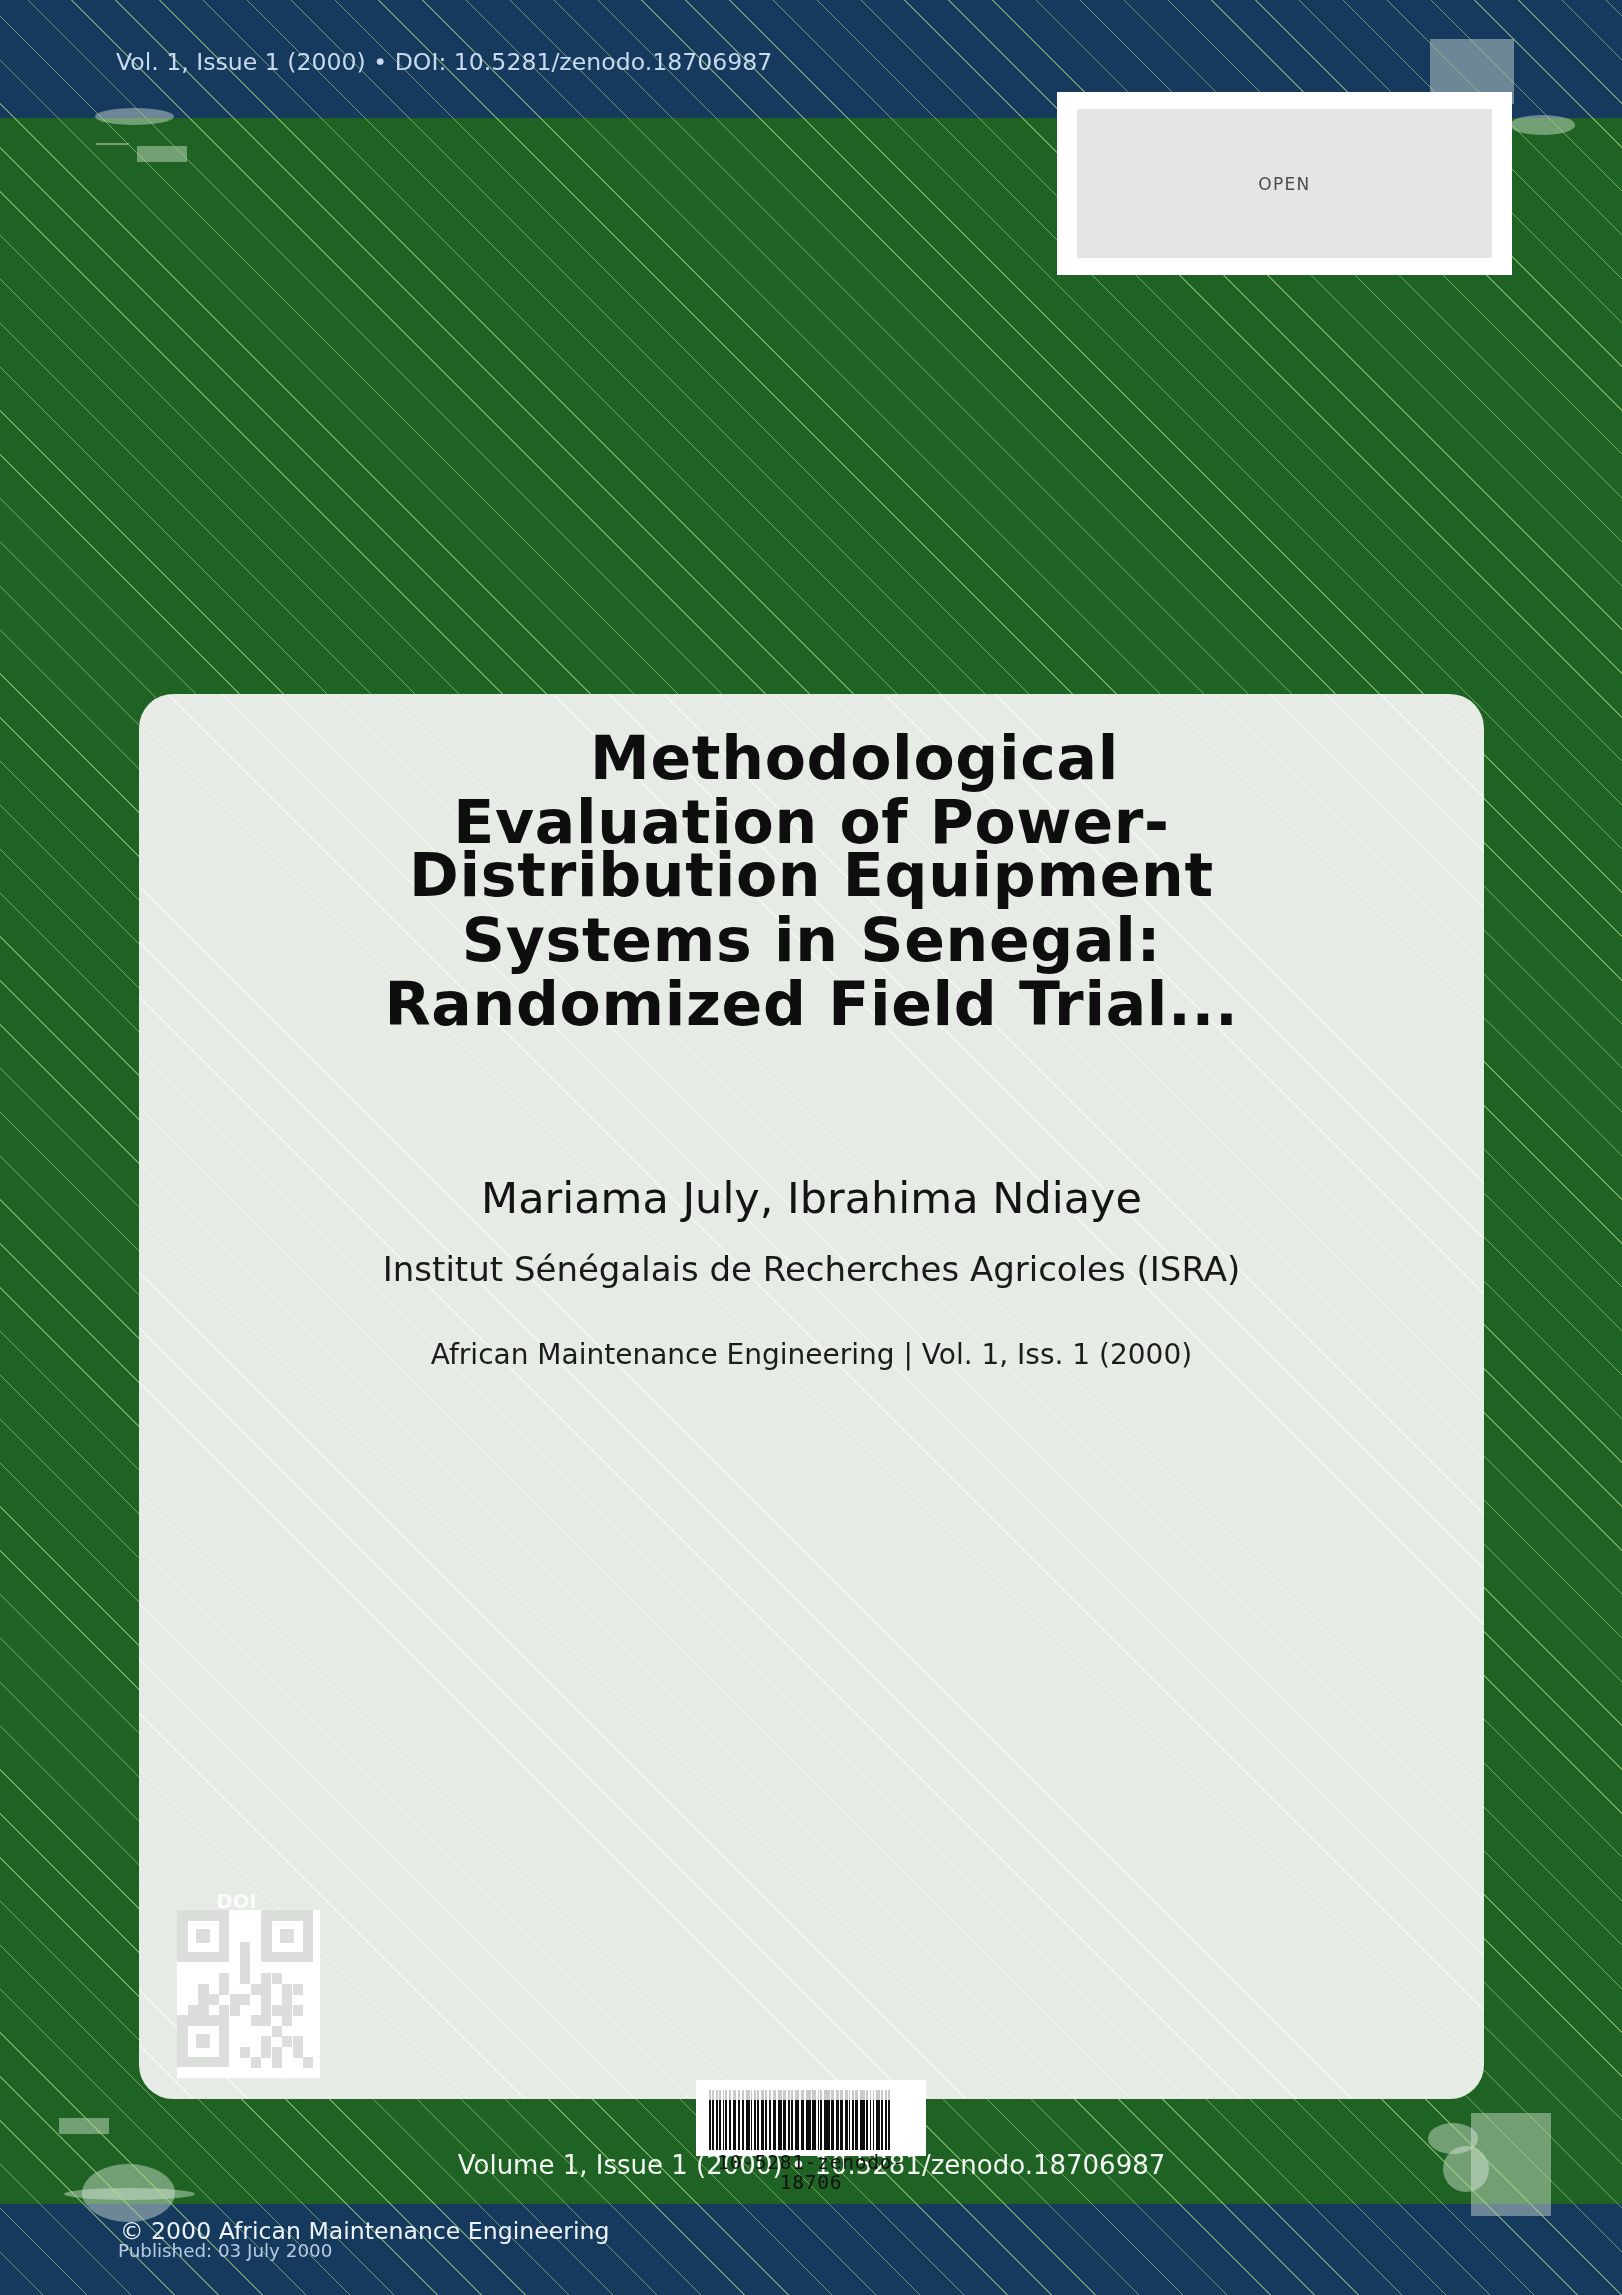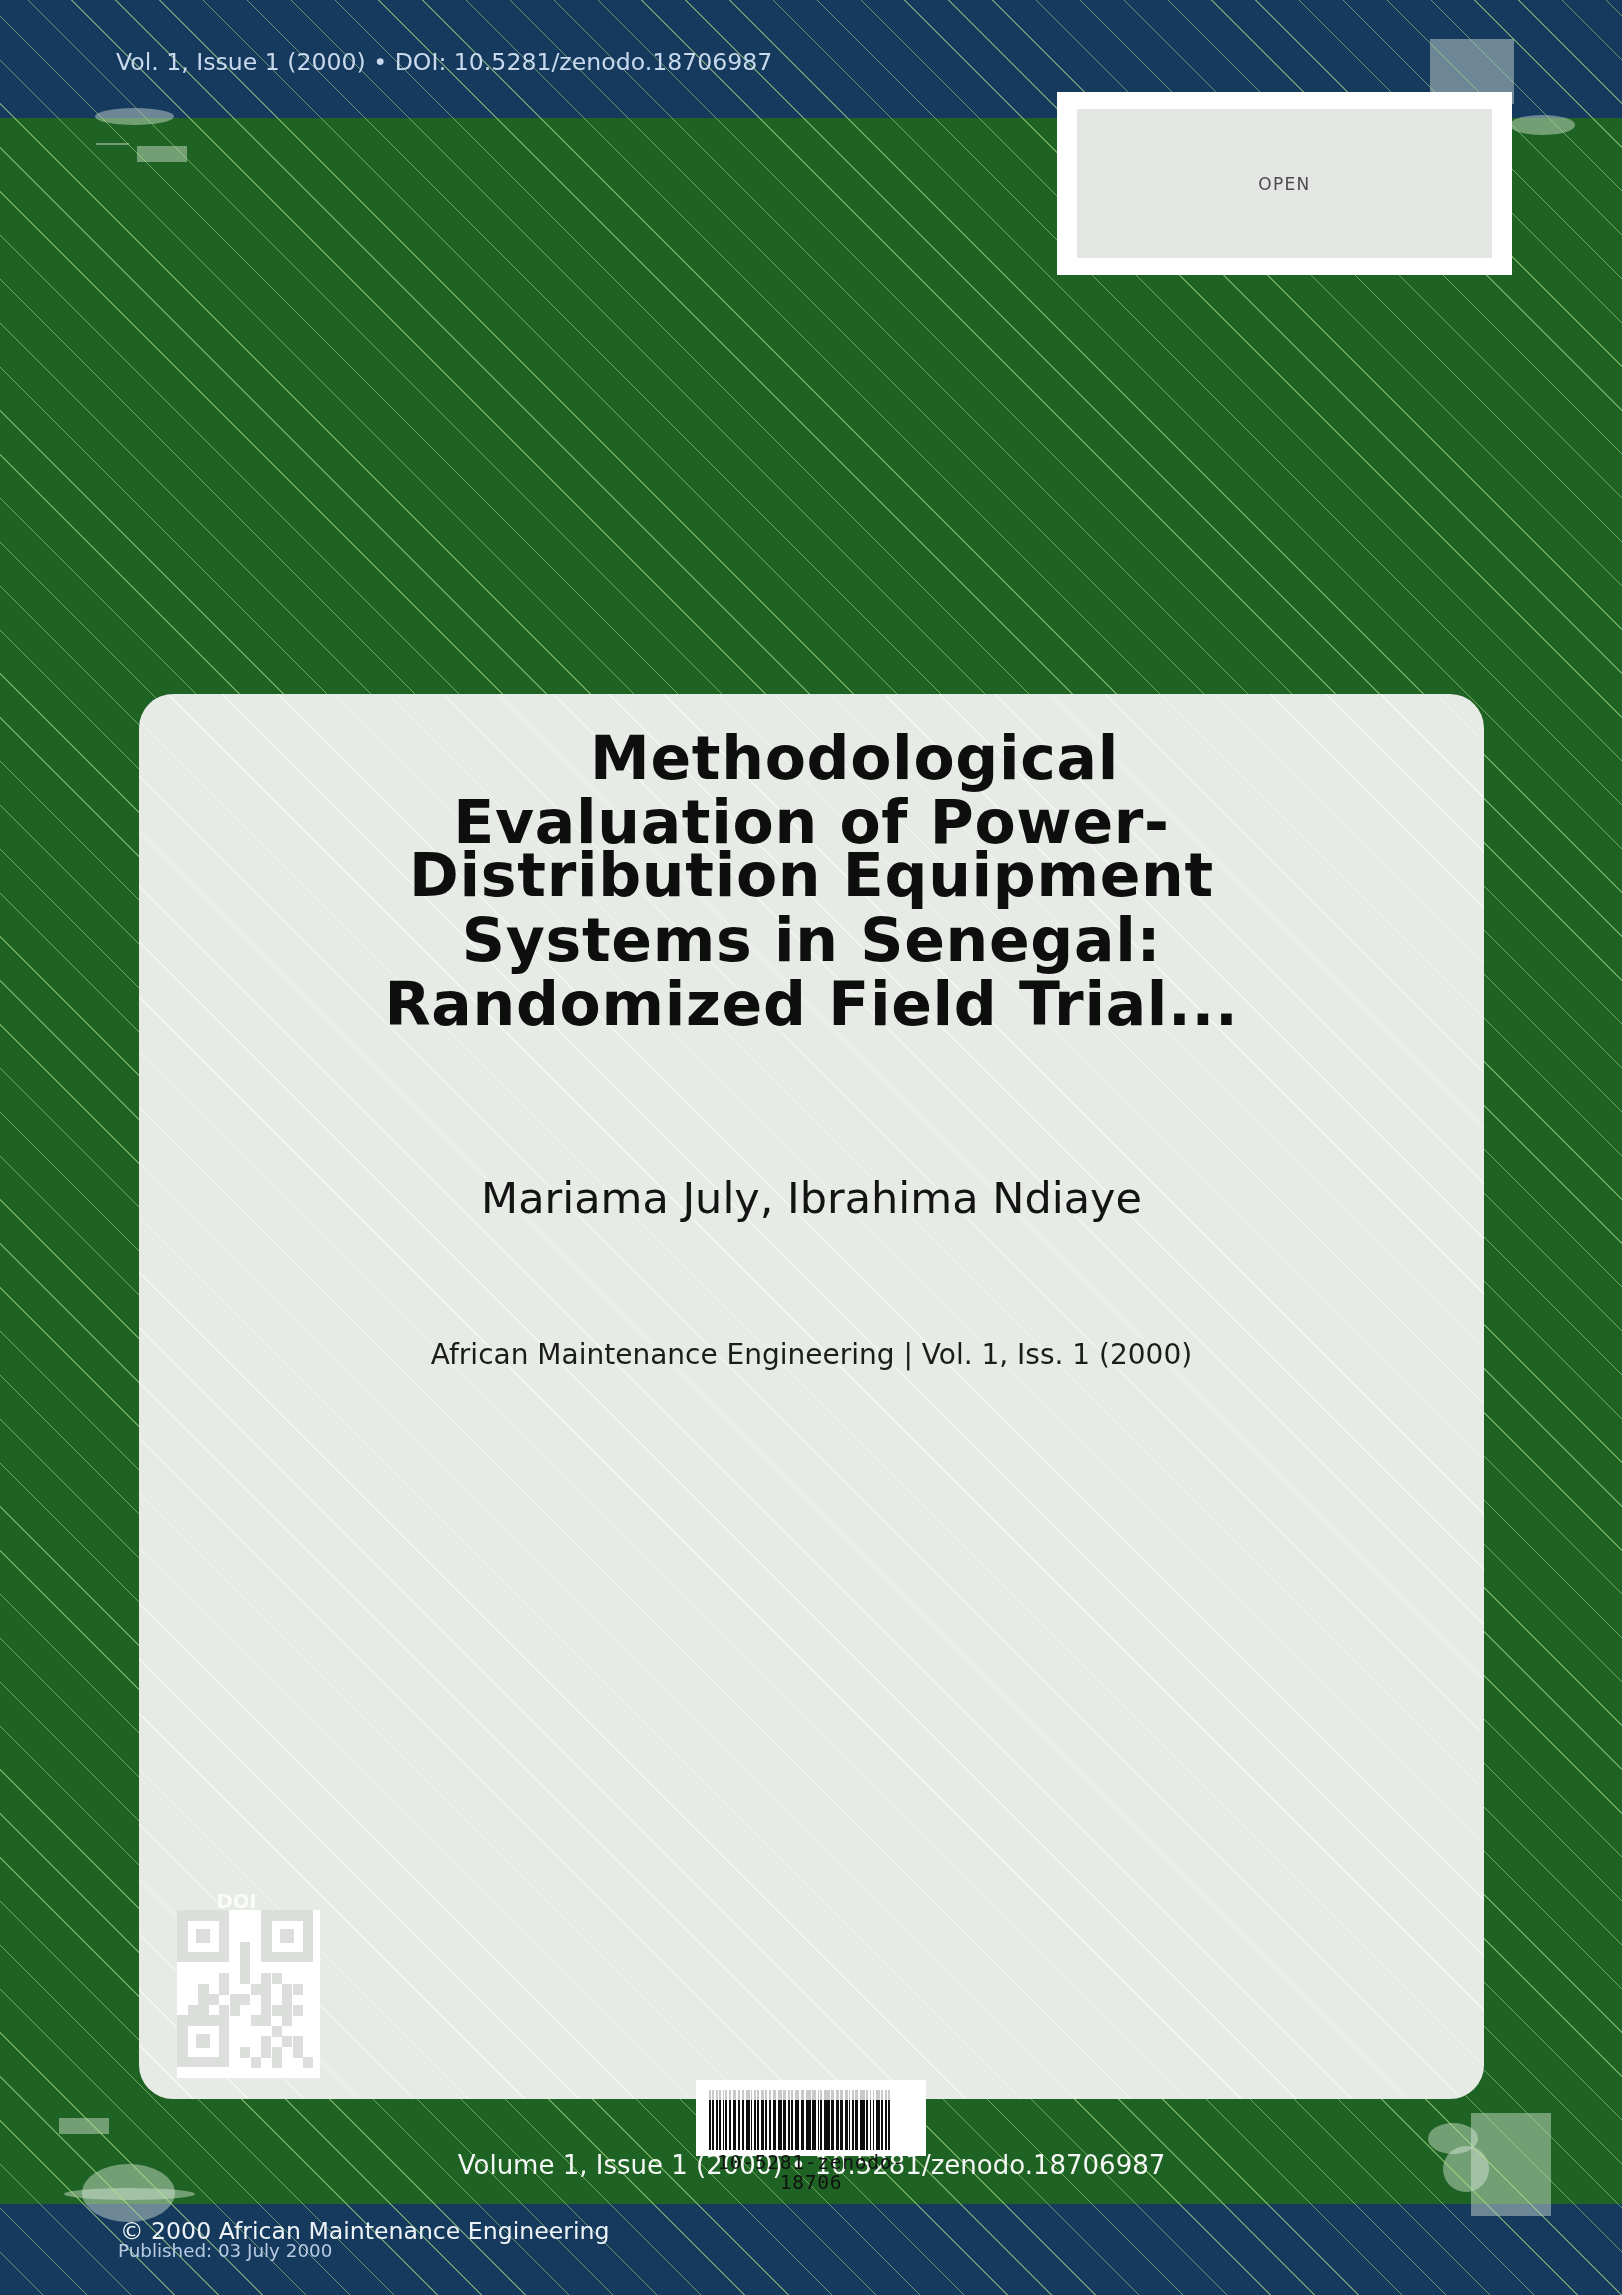--- a/index.html
+++ b/index.html
@@ -153,20 +153,21 @@
 
   <div class="card-text">
     <div class="title-block">
         <div>Methodological</div>
         <div>Evaluation of Power-</div>
         <div>Distribution Equipment</div>
         <div>Systems in Senegal:</div>
         <div>Randomized Field Trial...</div>
       </div>
     <div class="authors">Mariama July, Ibrahima Ndiaye</div>
+    <div class="affiliation">Institut Sénégalais de Recherches Agricoles (ISRA)</div>
     <div class="journal-ref">African Maintenance Engineering | Vol. 1, Iss. 1 (2000)</div>
   </div>
 
   <div class="qr-caption">DOI</div>
   <div class="qr-box">
     <div class="qr-modules">
         <i style="left:52px;top:21px"></i>
         <i style="left:52px;top:31px"></i>
         <i style="left:52px;top:42px"></i>
         <i style="left:31px;top:52px"></i>

